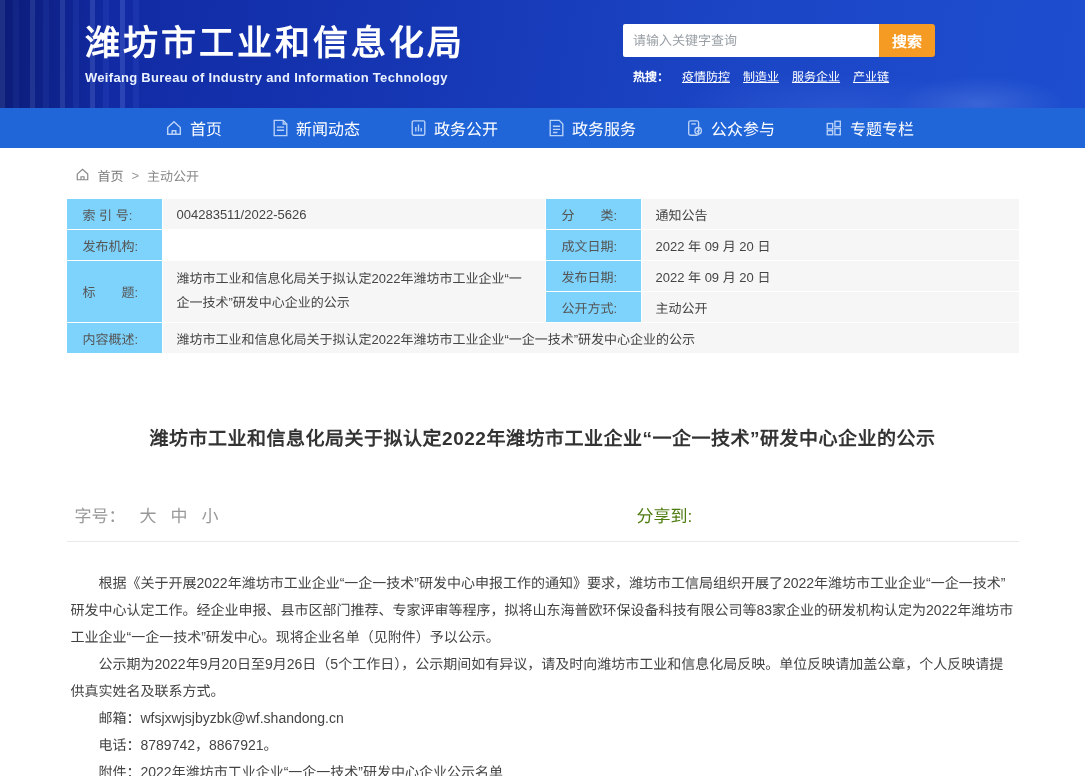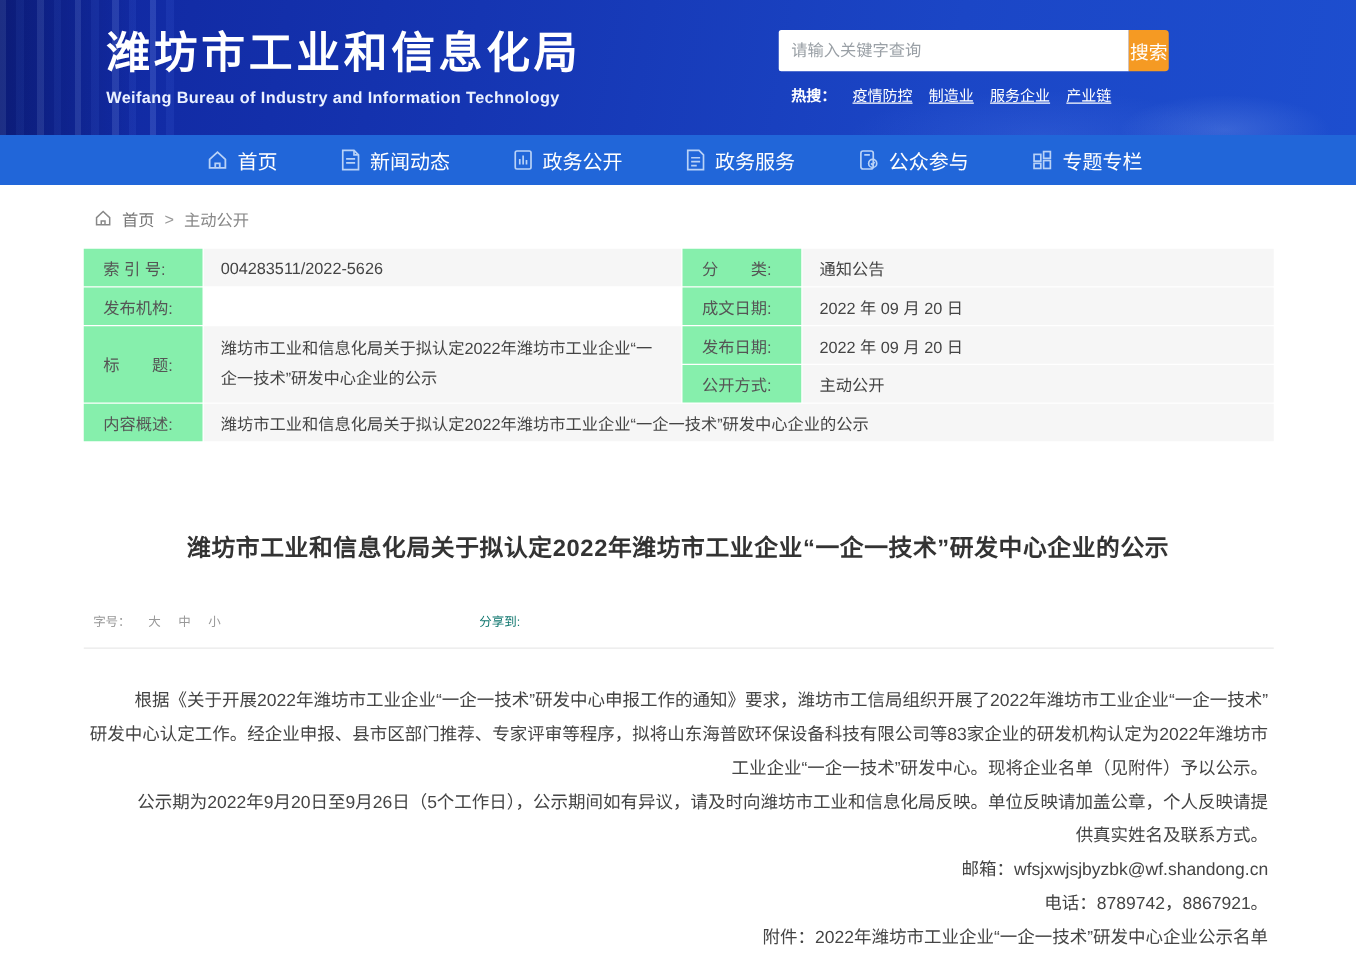--- a/index.html
+++ b/index.html
@@ -32,22 +32,22 @@
   .brand-sub{ color:#eaf1ff; font-size:13px; font-weight:700; margin-top:6px; letter-spacing:.3px; }
 
   .header-right{ position:relative; z-index:2; width:312px; }
   .search-row{ display:flex; }
   .search-input{
     flex:1; height:33px; border:none; outline:none; padding:0 10px;
     font-size:13px; color:#a16207; border-radius:2px 0 0 2px; background:#fff;
   }
   .search-input::placeholder{ color:#9aa0a6; }
   .search-btn{
-    width:32px; height:33px; border:none; cursor:pointer;
-    background:#f59a23; color:#fff; font-size:15px; border-radius:0 3px 3px 0;
+    width:56px; height:33px; border:none; cursor:pointer;
+    background:#f59a23; color:#fff; font-size:15px; border-radius:0 3px 3px 0;font-weight:bold;
   }
   .hot-row{ margin-top:10px; font-size:12px; color:#fff; display:flex; gap:13px; padding-left:10px;align-items:center; }
   .hot-label{ font-weight:700; }
   .hot-link{ color:#fff; text-decoration:underline; cursor:pointer; }
 
   
   .main-nav{
     height:40px; background:#2166d9; display:flex; align-items:center;
     padding-left:165px; gap:50px;
   }
@@ -61,42 +61,42 @@
   .breadcrumb .crumb-home{ cursor:pointer; color:#777; }
   .breadcrumb .sep{ color:#999; }
 
   
   .info-table{
     display:grid; grid-template-columns:95px 382px 95px 1fr;
     grid-template-rows:30px 30px 30px 30px 30px;
     gap:1px; background:#fff; font-size:13px; color:#444;
   }
   .cell{ display:flex; align-items:center; padding:0 14px; background:#f6f6f6; }
-  .cell.lab{ background:#86efac; color:#555; padding:0 0 0 16px; }
+  .cell.lab{ background:#7dd3fc; color:#555; padding:0 0 0 16px; }
   .cell.wrap{ align-items:flex-start; padding-top:6px; line-height:24px; display:block; }
   .pos-r3s2{ grid-row:3 / span 2; }
   .pos-c2s3{ grid-column:2 / span 3; }
   .col3{ grid-column:3; } .col4{ grid-column:4;text-align:center; }
 
   
   .article-title{
     text-align:center; font-size:19px; font-weight:700; color:#333;
     margin:70px 0 0; letter-spacing:.5px;
   }
   .meta-row{
-    display:flex; align-items:center; margin-top:38px; padding:0 8px 14px;
-    border-bottom:1px solid #e9e9e9; font-size:10px; color:#999;
+    display:flex; align-items:center; margin-top:52px; padding:0 8px 14px;
+    border-bottom:1px solid #e9e9e9; font-size:17px; color:#999;
   }
   .meta-left{ display:flex; gap:14px; width:33%; }
   .size-opt{ cursor:pointer; color:#999; }
   .meta-center{ width:34%; text-align:center; color:#999; }
-  .meta-right{ width:33%; color:#0f766e; }
+  .meta-right{ width:33%; text-align:right; color:#4d7c0f; }
 
   .article-body{ margin-top:28px; font-size:14px; color:#444; line-height:27px; padding:0 4px; }
-  .para{ text-indent:2em;text-align:right; }
+  .para{ text-indent:2em; }
   .attachment{ cursor:pointer; }
 </style>
 </head>
 <body>
 
 <header class="site-header">
   <div class="brand">
     <div class="brand-title">潍坊市工业和信息化局</div>
     <div class="brand-sub">Weifang Bureau of Industry and Information Technology</div>
   </div>

